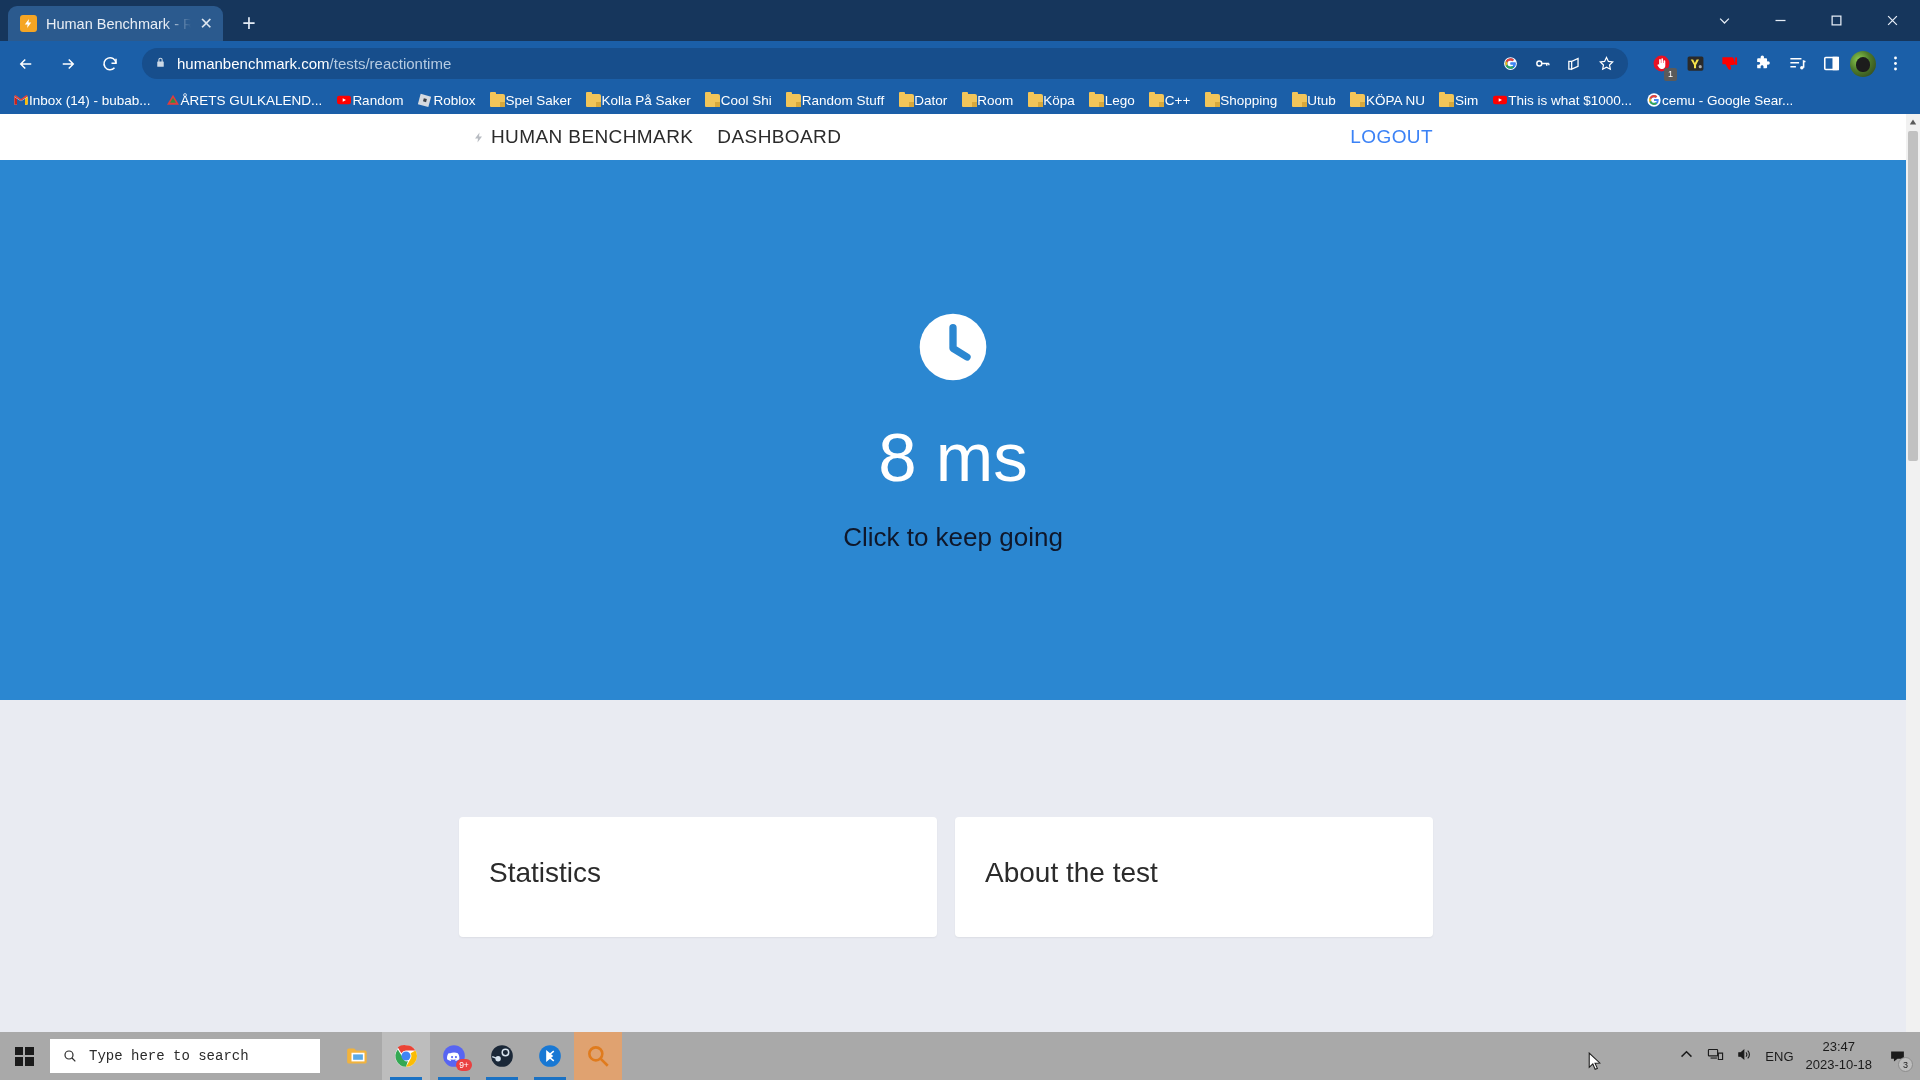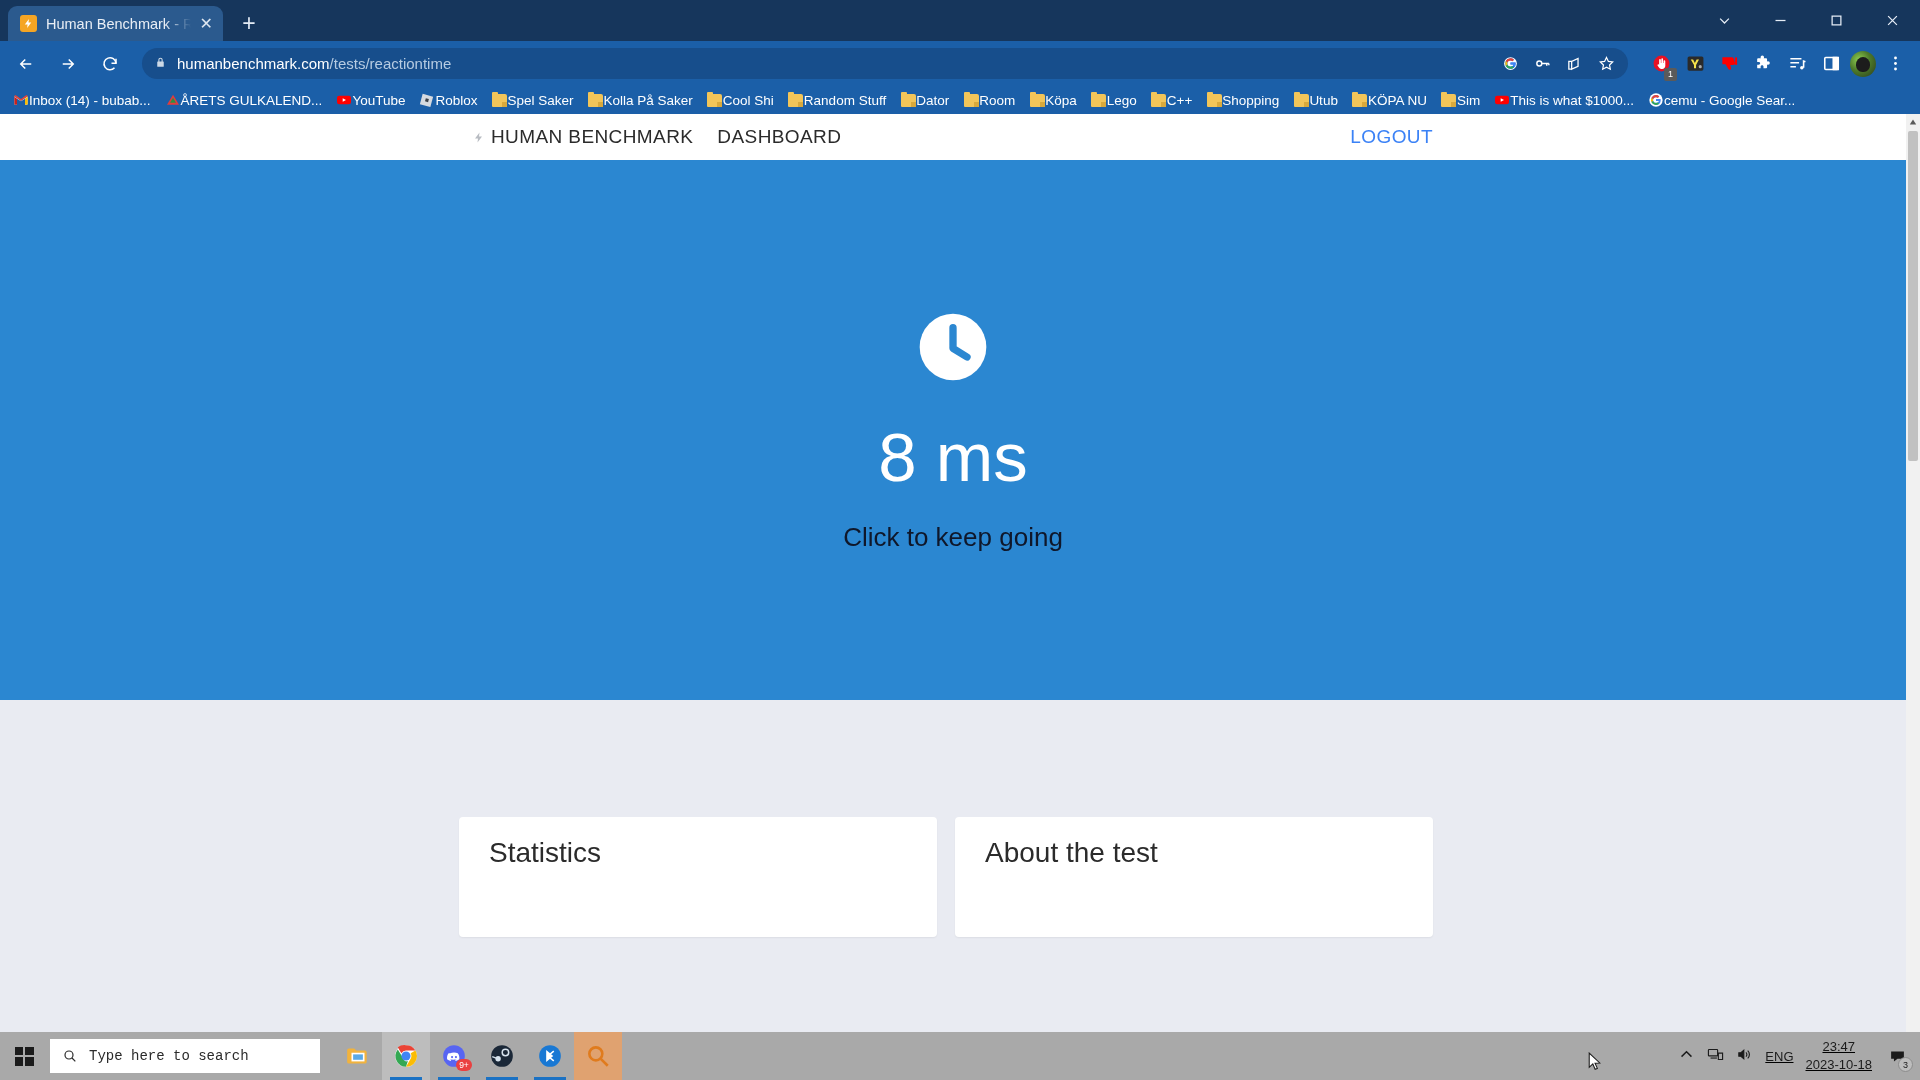--- a/index.html
+++ b/index.html
@@ -141,21 +141,21 @@
   .clock { width:80px; height:80px; margin-bottom:36px; }
   .bigtime { color:#ffffff; font-size:69px; font-weight:400; line-height:1; letter-spacing:0px; }
   .subtext { color:#0f172a; font-size:26px; margin-top:30px; }
 
   .cards {
     display:flex; justify-content:center; gap:18px;
     position:absolute; left:0; right:14px; top:703px;
   }
   .card {
     width:478px; background:#ffffff; border-radius:4px;
-    padding:20px 30px 40px 30px; min-height:120px;
+    padding:40px 30px 40px 30px; min-height:120px;
     box-shadow:0 1px 2px rgba(0,0,0,.06);
   }
   .card h2 { font-size:28px; font-weight:400; color:#2b2b2b; }
 
   
   .pagescroll {
     position:absolute; right:0; top:0; bottom:0; width:14px;
     background:#f1f1f1; display:flex; flex-direction:column; align-items:center;
   }
   .sb-arrow { width:14px; height:16px; display:flex; align-items:center; justify-content:center; }
@@ -184,21 +184,21 @@
     position:relative;
   }
   .task.active { background:#bdbdbd; }
   .task.orange { background:#e0a270; }
   .task-underline { position:absolute; bottom:0; left:8px; right:8px; height:3px; background:#1b72c4; }
   .tbadge {
     position:absolute; right:6px; bottom:9px; background:#ea4040; color:#fff;
     font-size:8.5px; border-radius:8px; padding:0 3px; height:12px;
     display:flex; align-items:center; justify-content:center; min-width:16px;
   }
-  .tray { margin-left:auto; display:flex; align-items:center; gap:12px; padding-right:10px; height:48px;text-decoration:underline; }
+  .tray { margin-left:auto; display:flex; align-items:center; gap:12px; padding-right:10px; height:48px; }
   .tray svg { width:17px; height:17px; }
   .tray-lang { font-size:13px; color:#1b1b1b; }
   .clockbox { display:flex; flex-direction:column; align-items:center; line-height:1.35; }
   .clockbox span { font-size:13px; color:#1b1b1b; }
   .notif { position:relative; width:26px; height:26px; display:flex; align-items:center; justify-content:center; }
   .nbadge {
     position:absolute; right:-3px; bottom:-3px; width:15px; height:15px; border-radius:50%;
     background:#bdbdbd; border:1px solid #8d8d8d; color:#1b1b1b; font-size:9px;
     display:flex; align-items:center; justify-content:center;
   }
@@ -373,21 +373,21 @@
       </span>
       <span class="bm-label">ÅRETS GULKALEND...</span>
     </div>
     <div class="bm">
       <span class="bm-ico">
         <svg viewBox="0 0 24 24">
             <rect x="1.5" y="5.5" width="21" height="13" rx="3.5" fill="#ff0000"></rect>
             <path d="M10 9.3 15 12l-5 2.7V9.3z" fill="#fff"></path>
           </svg>
       </span>
-      <span class="bm-label">YouTube</span>
+      <span class="bm-label">Random</span>
     </div>
     <div class="bm">
       <span class="bm-ico">
         <svg viewBox="0 0 24 24">
             <path d="M5.5 2.8 21.2 7l-4.2 15.5L1.3 18.3 5.5 2.8z" fill="#d6dae0"></path>
             <path d="M10.2 9.4l4.6 1.2-1.2 4.6-4.6-1.2 1.2-4.6z" fill="#3b4148"></path>
           </svg>
       </span>
       <span class="bm-label">Roblox</span>
     </div>

